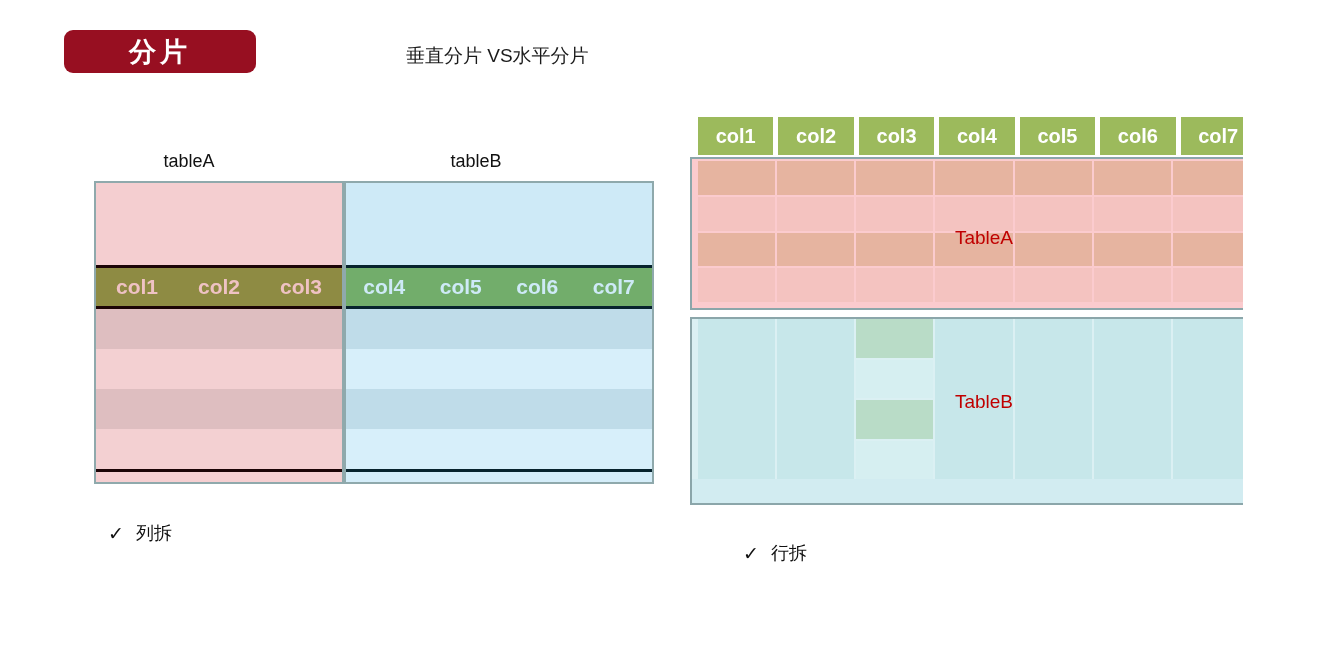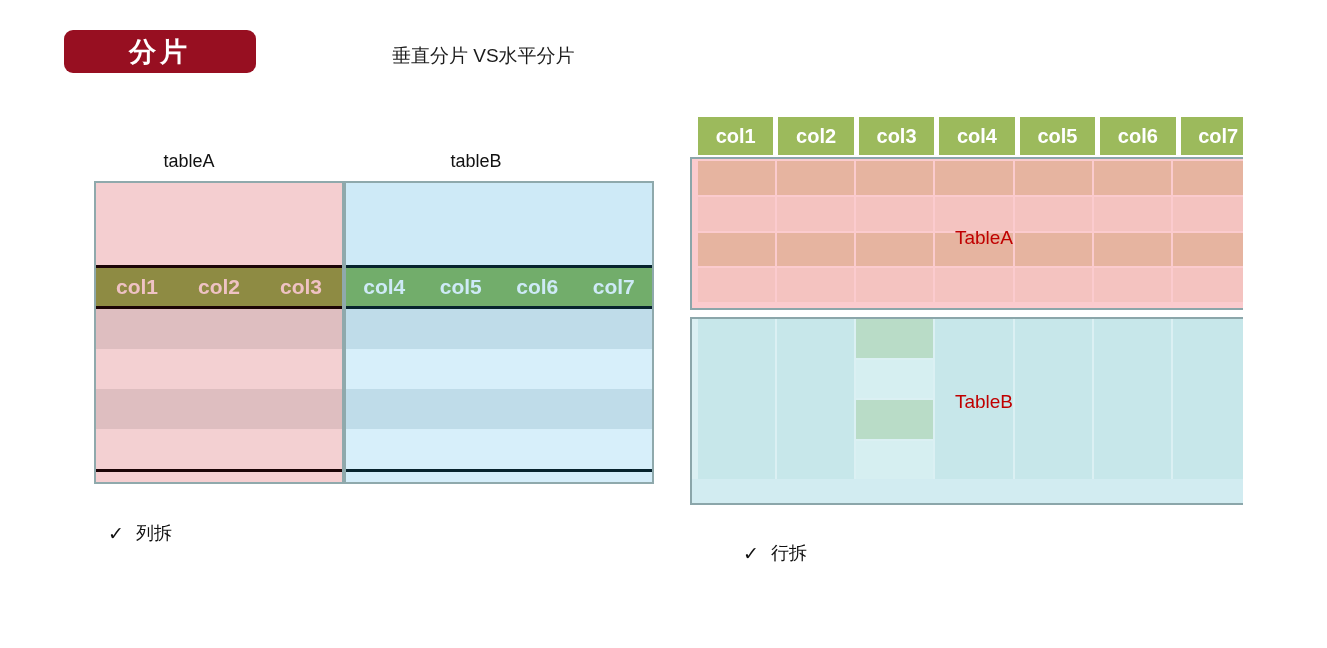--- a/index.html
+++ b/index.html
@@ -8,21 +8,21 @@
     font-family:"Liberation Sans", sans-serif;overflow:hidden;
   }
   
   .badge{
     position:absolute;left:64px;top:30px;width:192px;height:43px;
     background:#970F21;border-radius:9px;color:#ffffff;
     font-size:27px;font-weight:bold;letter-spacing:4px;
     display:flex;align-items:center;justify-content:center;
   }
   .title{
-    position:absolute;left:392px;top:43px;font-size:19px;color:#1a1a1a;
+    position:absolute;left:406px;top:43px;font-size:19px;color:#1a1a1a;
   }
   
   .tbl-lbl{position:absolute;top:151px;transform:translateX(-50%);font-size:18px;color:#111;}
   .lblA{left:189px;}
   .lblB{left:476px;}
   .vtable{
     position:absolute;left:94px;top:181px;width:560px;height:303px;
     border:2px solid #8FA9AC;box-sizing:border-box;display:flex;
   }
   .vhalf{display:flex;flex-direction:column;}

